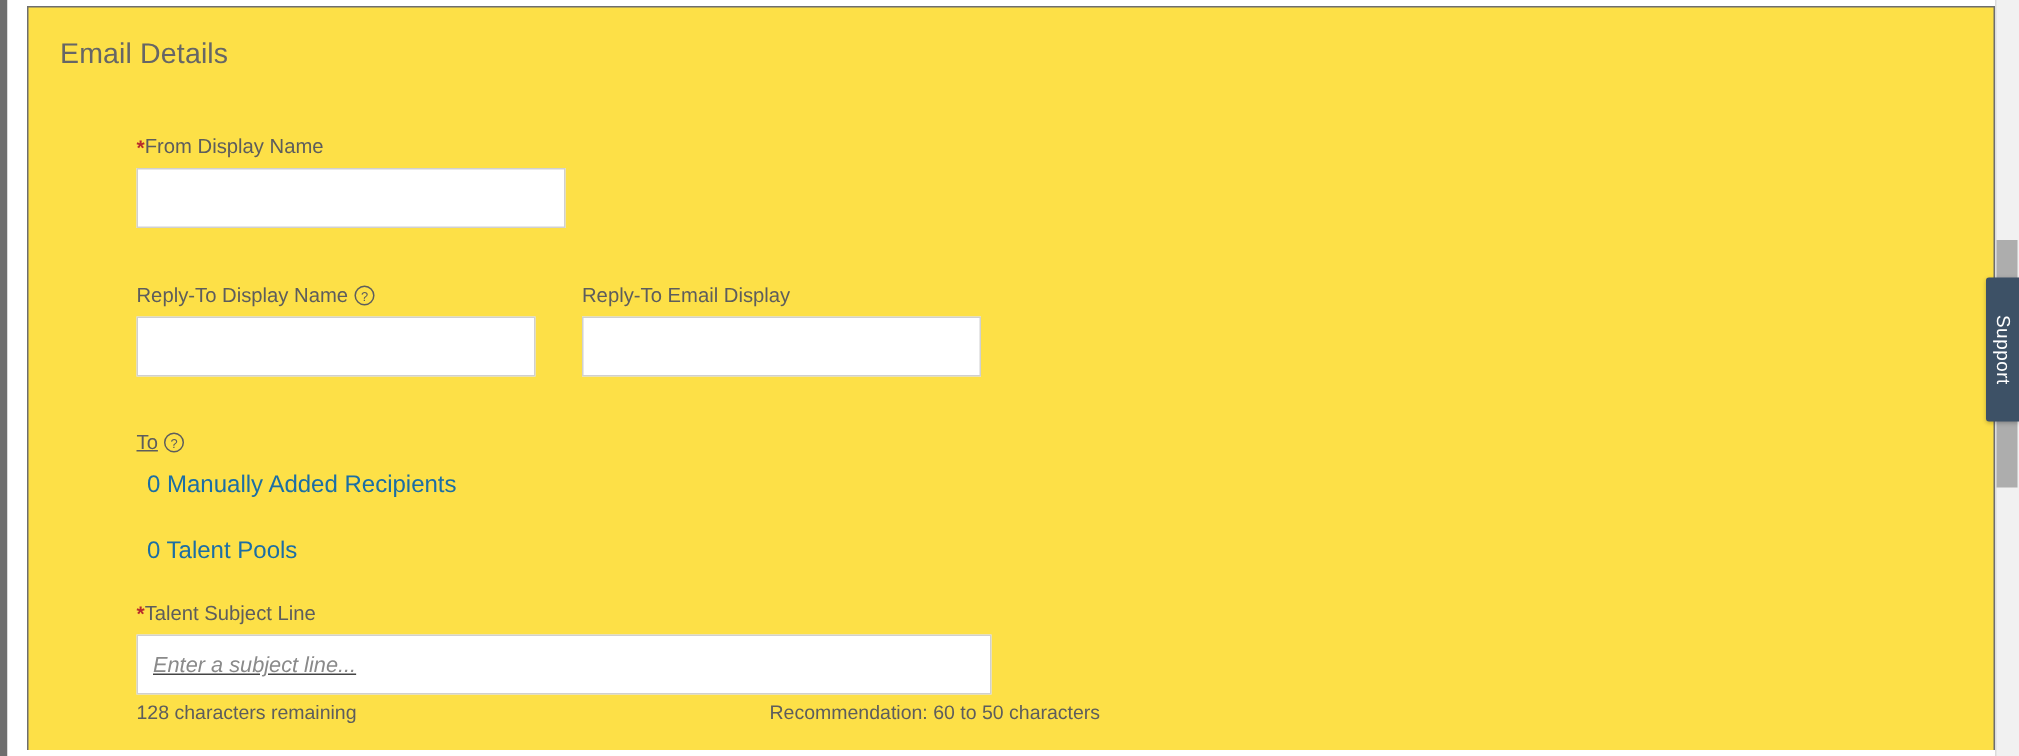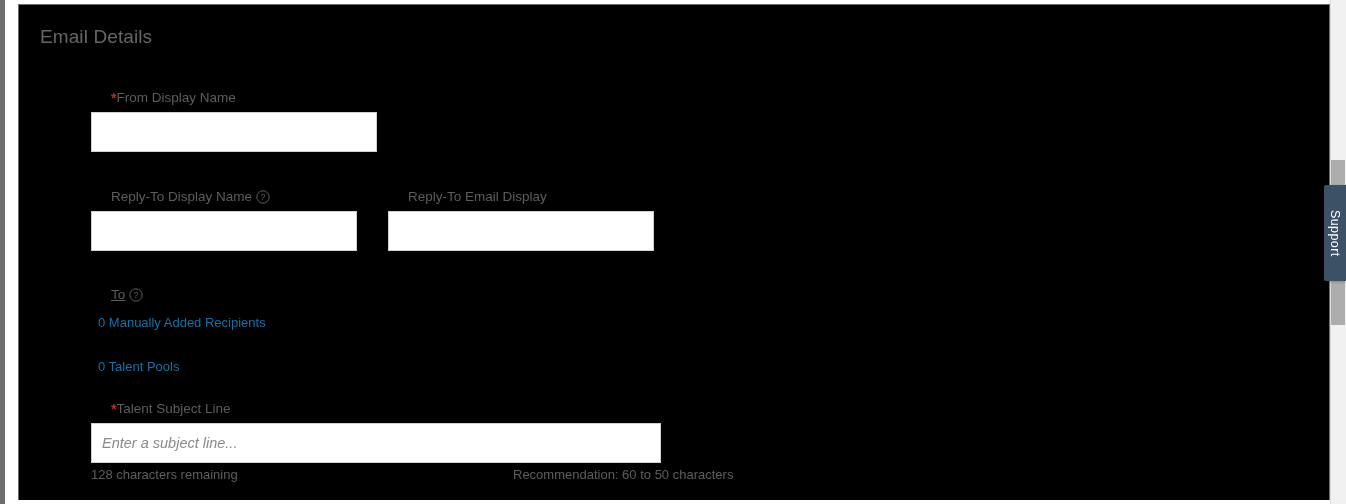--- a/index.html
+++ b/index.html
@@ -41,21 +41,21 @@
     background: #ffffff;
   }
 
   
   .panel {
     position: absolute;
     left: 18px;
     top: 4px;
     width: 1312px;
     height: 496px;
-    background: #000000;
+    background: #fde047;
     border: 1px solid #6e6e6e;
     border-bottom: none;
     box-sizing: border-box;
     overflow: hidden;
   }
 
   
   .panel-right-gap {
     position: absolute;
     left: 1331px;
@@ -83,21 +83,20 @@
     top: 0;
     width: 1250px;
   }
 
   .field-label {
     position: absolute;
     font-size: 13.5px;
     color: #5d5d5d;
     white-space: nowrap;
     line-height: 16px;
-    margin-left: 20px;
   }
   .req-star {
     color: #b82c2c;
     font-size: 14px;
     font-weight: 700;
     line-height: 1;
     position: relative;
     top: 1px;
   }
 
@@ -114,31 +113,32 @@
     position: absolute;
     box-sizing: border-box;
     background: #ffffff;
     border: 1px solid #d0d0d0;
     font-family: "Liberation Sans", sans-serif;
     font-size: 14px;
     color: #444444;
     padding: 17px 10px;
     outline: none;
     border-radius: 0;
+    text-decoration: underline;
   }
   .text-input::placeholder {
     color: #8a8a8a;
     font-style: italic;
     font-size: 14.5px;
   }
 
   
   .to-link {
     position: absolute;
-    font-size: 13px;
+    font-size: 16px;
     color: #1b6ea5;
     text-decoration: none;
     white-space: nowrap;
     cursor: pointer;
     text-align: right;
   }
 
   
   .helper-text {
     position: absolute;

